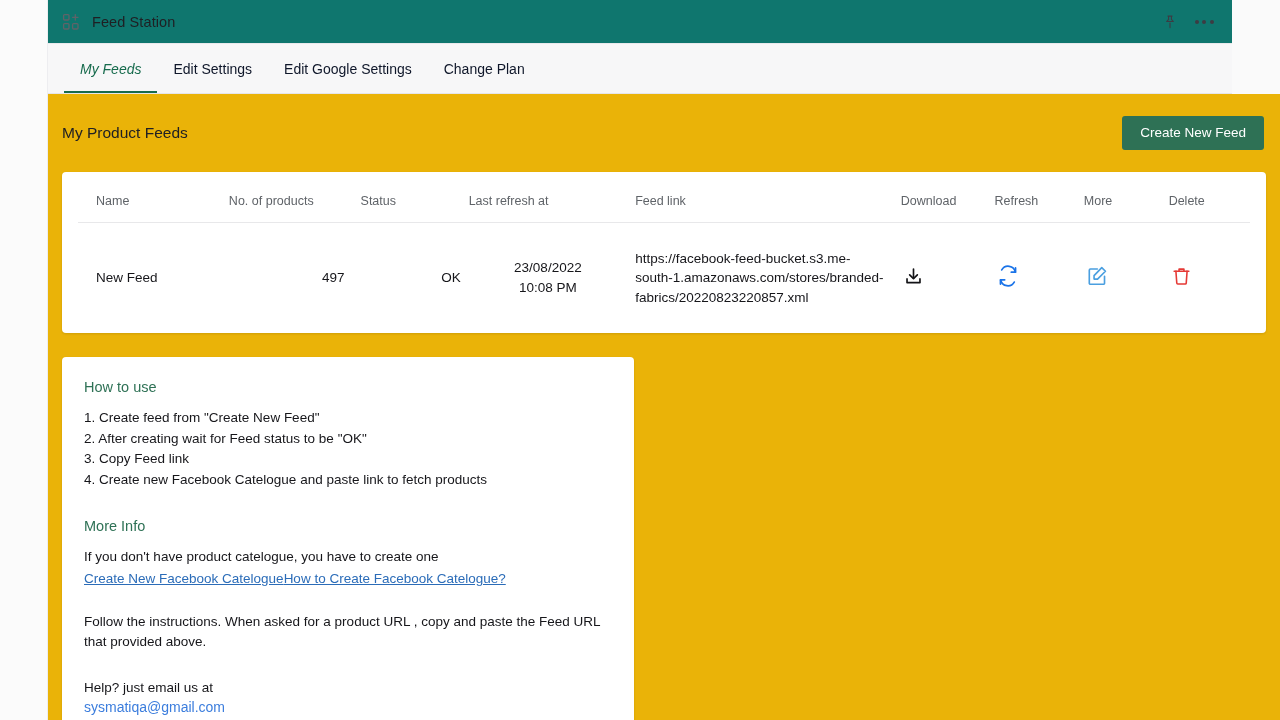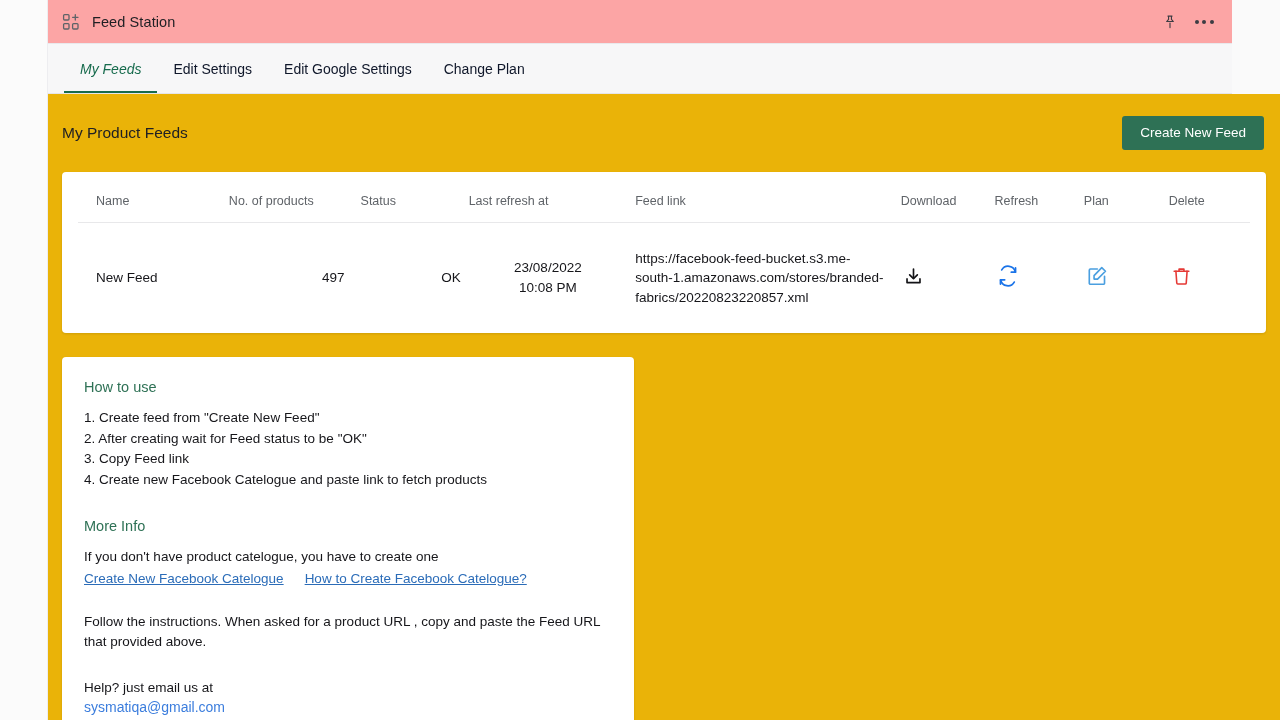--- a/index.html
+++ b/index.html
@@ -29,21 +29,21 @@
     width: 48px; height: 720px;
     background: #fbfbfb;
     border-right: 1px solid #ededf0;
   }
 
   
   #title-bar {
     position: absolute;
     left: 48px; top: 0;
     width: 1184px; height: 44px;
-    background: #fca5a5;
+    background: #0f766e;
     border-bottom: 1px solid #e9e9ec;
     display: flex;
     align-items: center;
     padding: 0 14px 0 14px;
   }
   #title-bar .app-icon {
     width: 18px; height: 18px;
     margin-right: 12px;
     display: block;
     flex: 0 0 auto;
@@ -204,21 +204,21 @@
   .para {
     font-size: 13.5px;
     color: #16161a;
     line-height: 20px;
     margin-top: 0;
   }
   .para.spaced { margin-top: 26px; }
   .links-row {
     margin-top: 4px;
     display: flex;
-    gap: 21px;
+    gap: 0;
     align-items: flex-end;
   }
   a.ext-link {
     color: #2b6cb8;
     font-size: 13.5px;
     text-decoration: underline;
     cursor: pointer;
   }
   a.mail-link {
     color: #3b7ddd;
@@ -286,21 +286,21 @@
       <table class="feeds">
         <thead>
           <tr>
             <th class="c-name">Name</th>
             <th class="c-count">No. of products</th>
             <th class="c-status">Status</th>
             <th class="c-refresh">Last refresh at</th>
             <th class="c-link">Feed link</th>
             <th class="c-dl">Download</th>
             <th class="c-rf">Refresh</th>
-            <th class="c-ed">Plan</th>
+            <th class="c-ed">More</th>
             <th class="c-de">Delete</th>
           </tr>
         </thead>
         <tbody>
           <tr>
             <td class="c-name">New Feed</td>
             <td class="c-count">497</td>
             <td class="c-status">OK</td>
             <td class="c-refresh">
               <div>23/08/2022</div>

